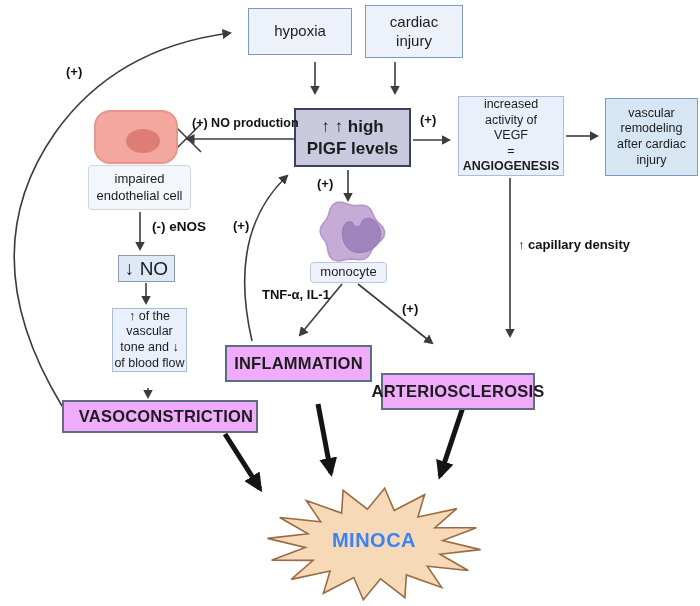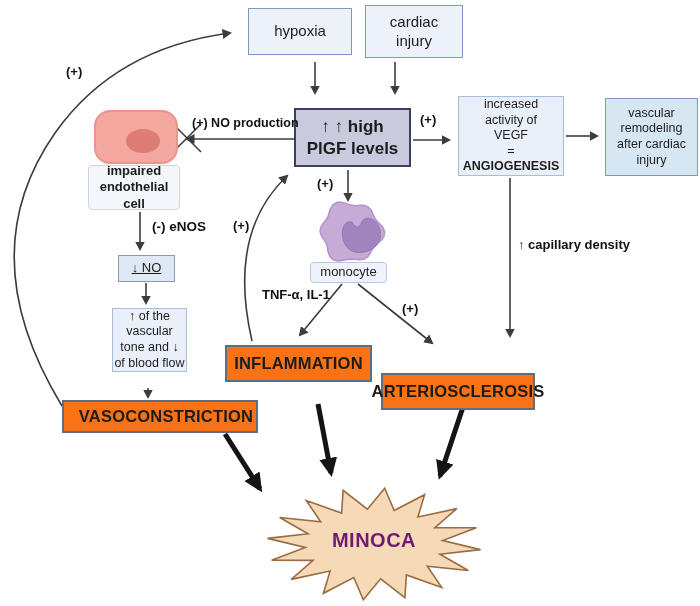--- a/index.html
+++ b/index.html
@@ -10,28 +10,28 @@
   #wires{position:absolute;left:0;top:0;z-index:1;}
   .box{
     position:absolute;box-sizing:border-box;z-index:2;
     display:flex;flex-direction:column;align-items:center;justify-content:center;
     text-align:center;white-space:pre-line;line-height:1.25;
   }
   .box-light{background:#edf1fa;border:1.5px solid #7d99c7;font-size:15px;}
   .box-pale{background:#eaf0f9;border:1.5px solid #a9bdd8;font-size:12.5px;}
   .box-med{background:#d7e6f3;border:1.5px solid #7d99c7;font-size:12.5px;}
   .box-pigf{background:#c9cade;border:2px solid #3e3e60;font-size:17px;font-weight:bold;}
-  .box-strong{background:#f97316;border:2px solid #5c6e80;font-size:16.5px;font-weight:bold;letter-spacing:.2px;}
+  .box-strong{background:#f0abfc;border:2px solid #5c6e80;font-size:16.5px;font-weight:bold;letter-spacing:.2px;}
   .box-tag{background:#f3f6fa;border:1px solid #ccd6e4;border-radius:4px;font-size:13px;}
-  .box-no{background:#dfe9f5;border:1.5px solid #8a9cb0;font-size:13px;text-decoration:underline;}
+  .box-no{background:#dfe9f5;border:1.5px solid #8a9cb0;font-size:19px;}
   .box-mono{background:#eef3fb;border:1px solid #b9c8dc;border-radius:4px;font-size:13px;}
   .lbl{position:absolute;z-index:3;font-weight:bold;font-size:13px;white-space:nowrap;color:#111;}
   .minoca{
     position:absolute;z-index:3;left:274px;top:529px;width:200px;text-align:center;
-    font-size:20px;font-weight:bold;letter-spacing:.5px;color:#701a75;
+    font-size:20px;font-weight:bold;letter-spacing:.5px;color:#3b82f6;
   }
 </style>
 </head>
 <body>
 
 <div id="canvas">
 
   <svg id="wires" width="700" height="606" viewBox="0 0 700 606">
     <defs>
       <marker id="ah" markerUnits="userSpaceOnUse" markerWidth="10" markerHeight="10" refX="7.5" refY="5" orient="auto">
@@ -102,21 +102,21 @@
 PlGF levels</span>
   </div>
 
   <div class="box box-med" style="left:605px;top:98px;width:93px;height:78px;">
     <span>vascular
 remodeling
 after cardiac
 injury</span>
   </div>
 
-  <div class="box box-tag" style="left:88px;top:165px;width:92px;height:45px;font-weight:bold;">
+  <div class="box box-tag" style="left:88px;top:165px;width:103px;height:45px;">
     <span>impaired
 endothelial cell</span>
   </div>
 
   <div class="box box-no" style="left:118px;top:255px;width:57px;height:27px;">
     <span>↓ NO</span>
   </div>
 
   <div class="box box-pale" style="left:112px;top:308px;width:75px;height:64px;">
     <span>↑ of the

